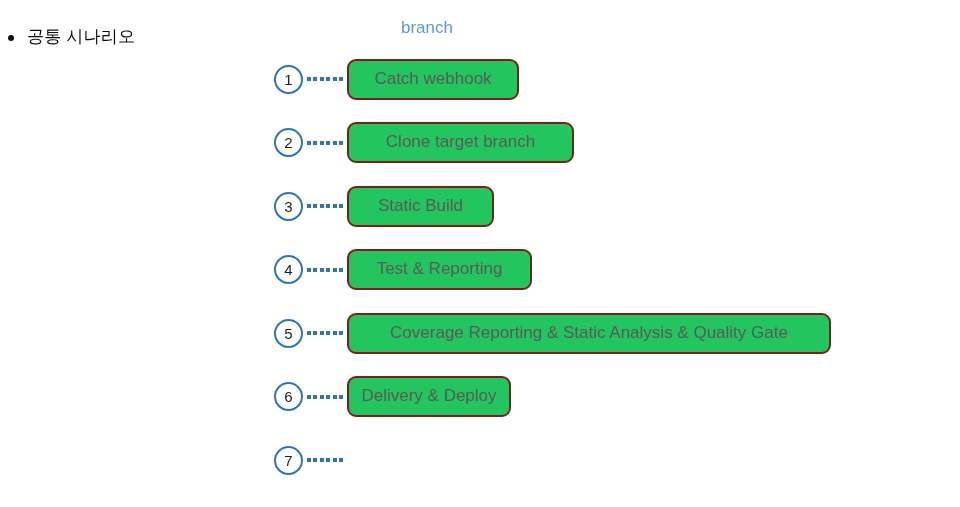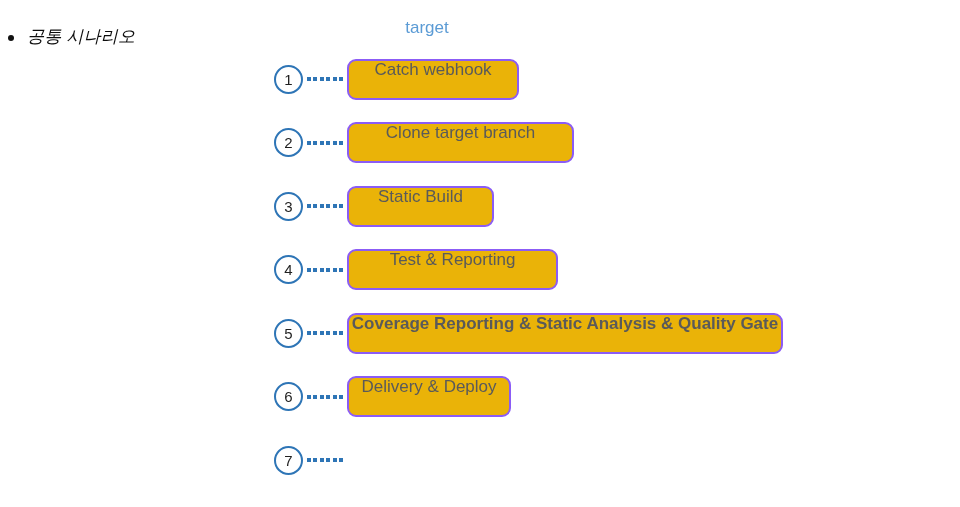--- a/index.html
+++ b/index.html
@@ -16,21 +16,20 @@
   }
 
   
   #bullet-heading {
     position: absolute;
     left: 8px;
     top: 27px;
     display: flex;
     align-items: center;
     gap: 13px;
-    font-style: italic;
   }
   #bullet-heading .bullet-dot {
     width: 6px;
     height: 6px;
     border-radius: 50%;
     background: #111111;
     flex: 0 0 auto;
     position: relative;
     top: 1px;
   }
@@ -101,45 +100,45 @@
   .step-connector i {
     display: block;
     width: 4px;
     height: 4px;
     background: #2e75b6;
   }
 
   .step-box {
     height: 41px;
     box-sizing: border-box;
-    border: 2px solid #8b5cf6;
+    border: 2px solid #7f1d1d;
     border-radius: 9px;
-    background: #eab308;
-    display: flex;
-    align-items: flex-start;
+    background: #22c55e;
+    display: flex;
+    align-items: center;
     justify-content: center;
     padding: 0 18px;
     flex: 0 0 auto;
   }
   .step-box-label {
     font-size: 17px;
     color: #5a5a5a;
     white-space: nowrap;
     line-height: 1.1;
   }
 </style>
 </head>
 <body>
 
 <div id="bullet-heading">
   <span class="bullet-dot"></span>
   <span class="bullet-text">공통 시나리오</span>
 </div>
 
-<div id="stage-title">target</div>
+<div id="stage-title">branch</div>
 
 <div id="pipeline">
     <div class="pipeline-row">
       <div class="step-wrap">
         <div class="step-circle">1</div>
         <div class="step-connector">
           <i></i>
           <i></i>
           <i></i>
           <i></i>
@@ -187,37 +186,37 @@
       <div class="step-wrap">
         <div class="step-circle">4</div>
         <div class="step-connector">
           <i></i>
           <i></i>
           <i></i>
           <i></i>
           <i></i>
           <i></i>
         </div>
-        <div class="step-box" style="width: 211px;">
+        <div class="step-box" style="width: 185px;">
           <span class="step-box-label">Test &amp; Reporting</span>
         </div>
       </div>
     </div>
     <div class="pipeline-row">
       <div class="step-wrap">
         <div class="step-circle">5</div>
         <div class="step-connector">
           <i></i>
           <i></i>
           <i></i>
           <i></i>
           <i></i>
           <i></i>
         </div>
-        <div class="step-box" style="width: 436px; font-weight: bold;">
+        <div class="step-box" style="width: 484px;">
           <span class="step-box-label">Coverage Reporting &amp; Static Analysis &amp; Quality Gate</span>
         </div>
       </div>
     </div>
     <div class="pipeline-row">
       <div class="step-wrap">
         <div class="step-circle">6</div>
         <div class="step-connector">
           <i></i>
           <i></i>

